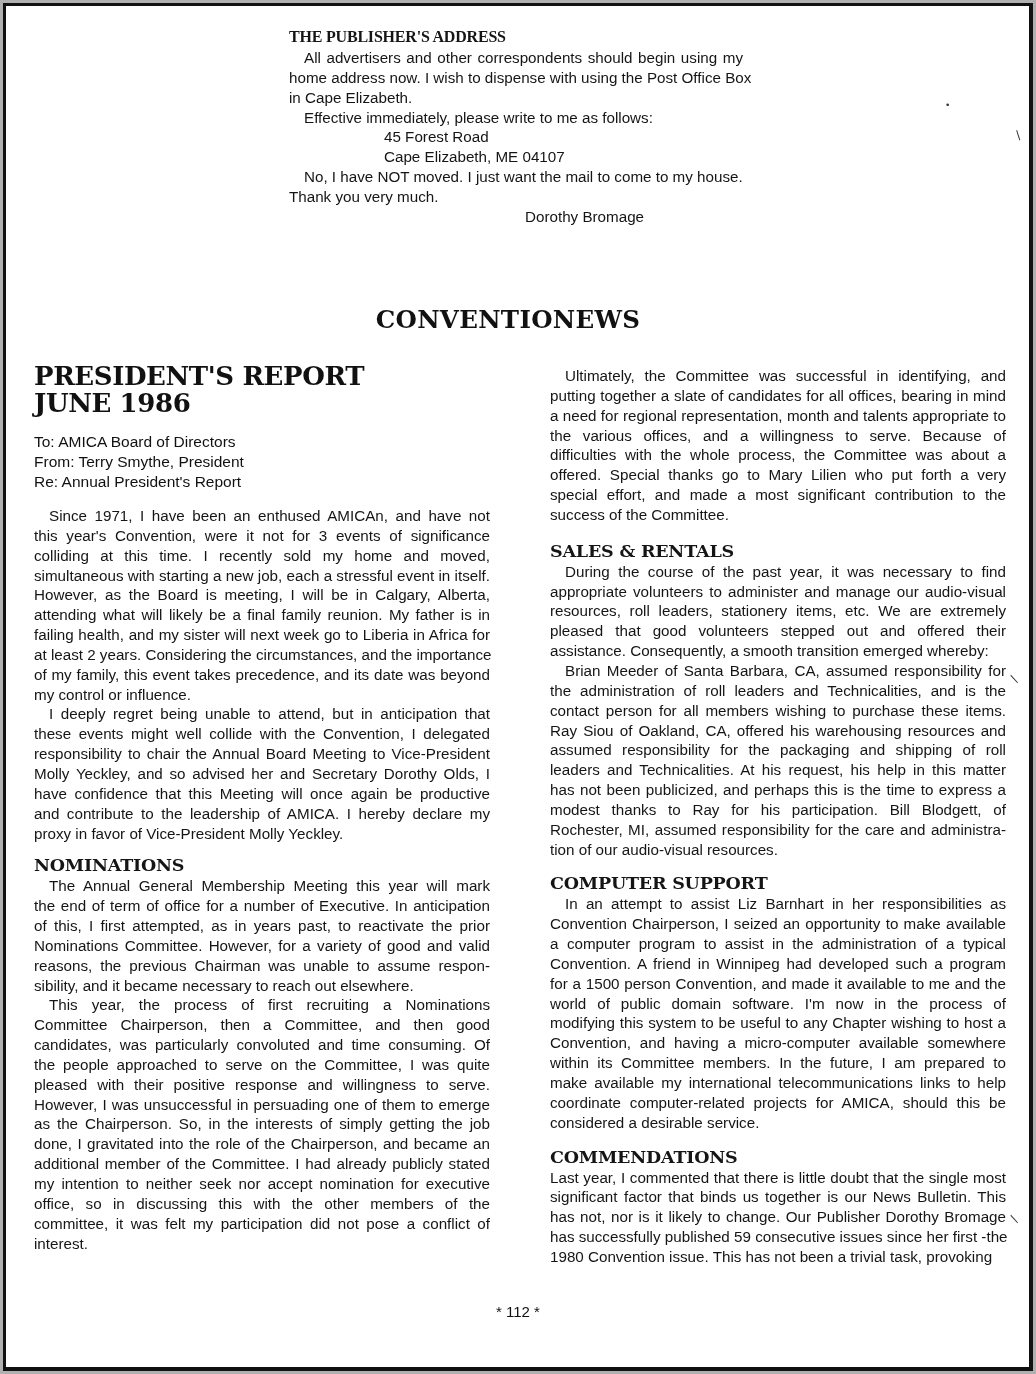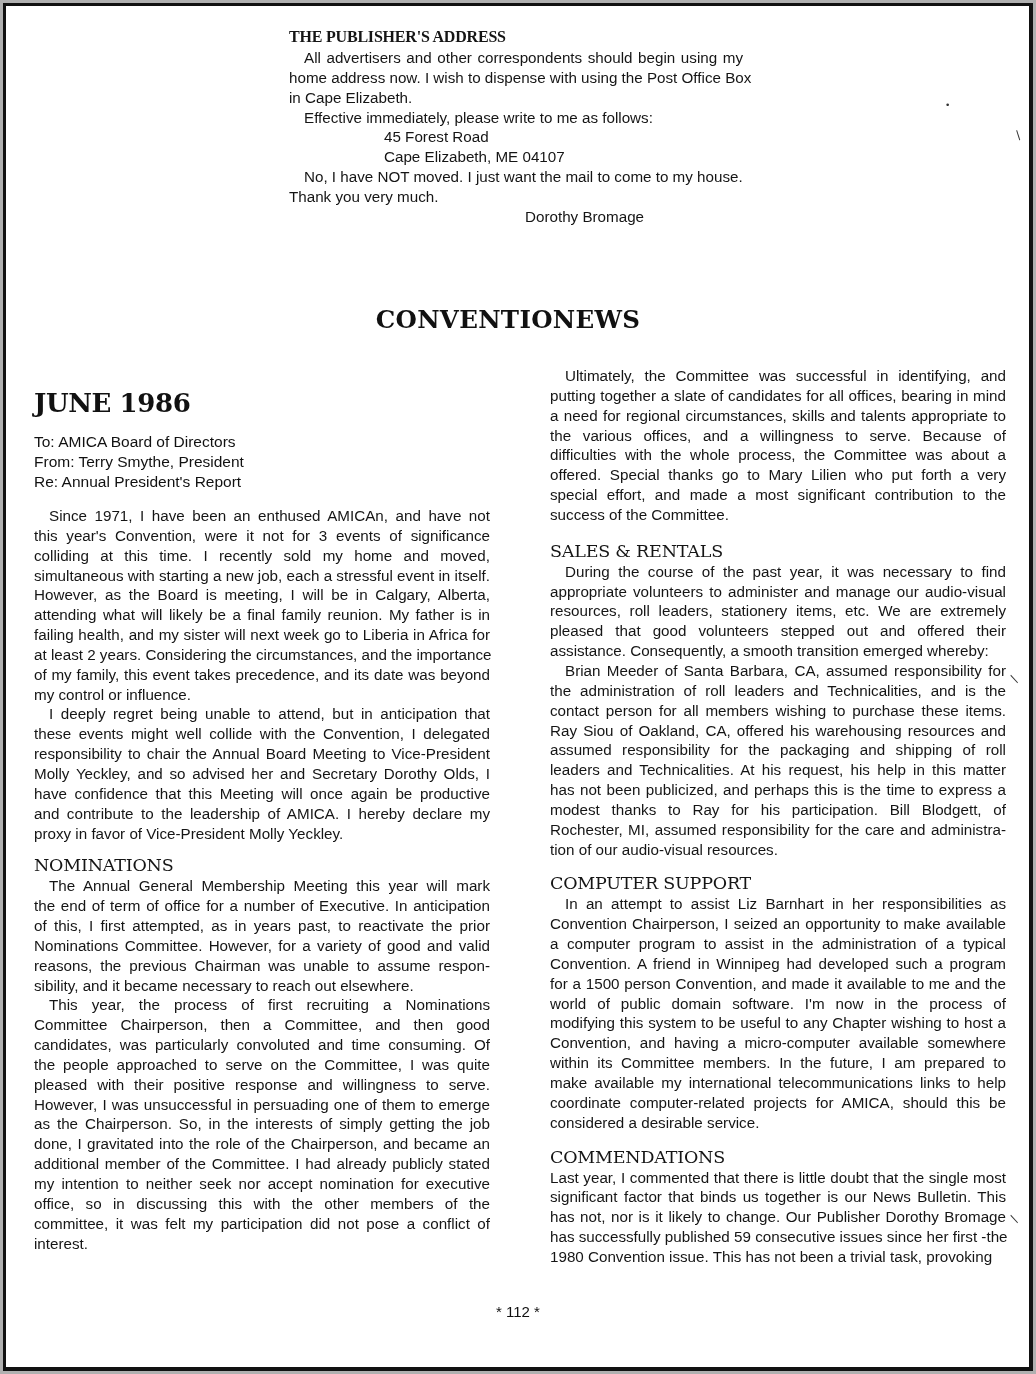--- a/index.html
+++ b/index.html
@@ -36,21 +36,21 @@
     .col-left { left: 34px; top: 363px; width: 456px; }
     .col-right { left: 550px; top: 366px; width: 456px; }
 
     .report-title { font-family: "DejaVu Serif", serif; font-weight: bold; font-size: 26px; line-height: 27px; margin: 0; letter-spacing: -0.4px; }
     .memo { margin-top: 15px; font-family: "Liberation Sans", sans-serif; font-size: 15.5px; line-height: 20px; }
     .memo div { margin: 0; }
     .para { margin: 0; }
     .para .l { display: block; text-align: justify; text-align-last: justify; white-space: nowrap; }
     .para .l.end { text-align-last: left; }
     .para .l.first { text-indent: 15px; }
-    .section-head { font-family: "DejaVu Serif", serif; font-weight: normal; font-size: 17.5px; line-height: 22px; margin: 0; letter-spacing: -0.2px; }
+    .section-head { font-family: "DejaVu Serif", serif; font-weight: bold; font-size: 17.5px; line-height: 22px; margin: 0; letter-spacing: -0.2px; }
 
     .footer { position: absolute; left: 0; width: 1036px; top: 1303px; text-align: center; font-family: Liberation Sans, sans-serif; font-size: 15px; }
     .mark { position: absolute; color: #333; font-family: "DejaVu Sans", sans-serif; }
   </style>
 </head>
 <body>
 
 <div class="frame">
     <div class="frame-inner"></div>
   </div>
@@ -67,21 +67,21 @@
     <p class="addr">Cape Elizabeth, ME 04107</p>
     <p class="ind">No, I have NOT moved. I just want the mail to come to my house.</p>
     <p>Thank you very much.</p>
     <p class="sig">Dorothy Bromage</p>
   </section>
 
   <h1 class="main-title" style="margin:0">CONVENTIONEWS</h1>
 
   <div class="col col-left">
     <h2 class="report-title">
-      <br>
+      <span>PRESIDENT'S REPORT</span><br>
       <span>JUNE 1986</span>
     </h2>
     <div class="memo">
       <div>To: AMICA Board of Directors</div>
       <div>From: Terry Smythe, President</div>
       <div>Re: Annual President's Report</div>
     </div>
     <div id="left-flow" class="txt" style="margin-top:14px">
         <div class="para">
           <span class="l first">Since 1971, I have been an enthused AMICAn, and have not</span>
@@ -129,21 +129,21 @@
           <span class="l end">interest.</span>
         </div>
       </div>
   </div>
 
   <div class="col col-right">
     <div id="right-flow" class="txt">
         <div class="para">
           <span class="l first">Ultimately, the Committee was successful in identifying, and</span>
           <span class="l">putting together a slate of candidates for all offices, bearing in mind</span>
-          <span class="l">a need for regional circumstances, skills and talents appropriate to</span>
+          <span class="l">a need for regional representation, month and talents appropriate to</span>
           <span class="l">the various offices, and a willingness to serve. Because of</span>
           <span class="l">difficulties with the whole process, the Committee was about a</span>
           <span class="l">offered. Special thanks go to Mary Lilien who put forth a very</span>
           <span class="l">special effort, and made a most significant contribution to the</span>
           <span class="l end">success of the Committee.</span>
         </div>
         <h3 class="section-head" style="margin-top: 15px;">SALES &amp; RENTALS</h3>
         <div class="para">
           <span class="l first">During the course of the past year, it was necessary to find</span>
           <span class="l">appropriate volunteers to administer and manage our audio-visual</span>

